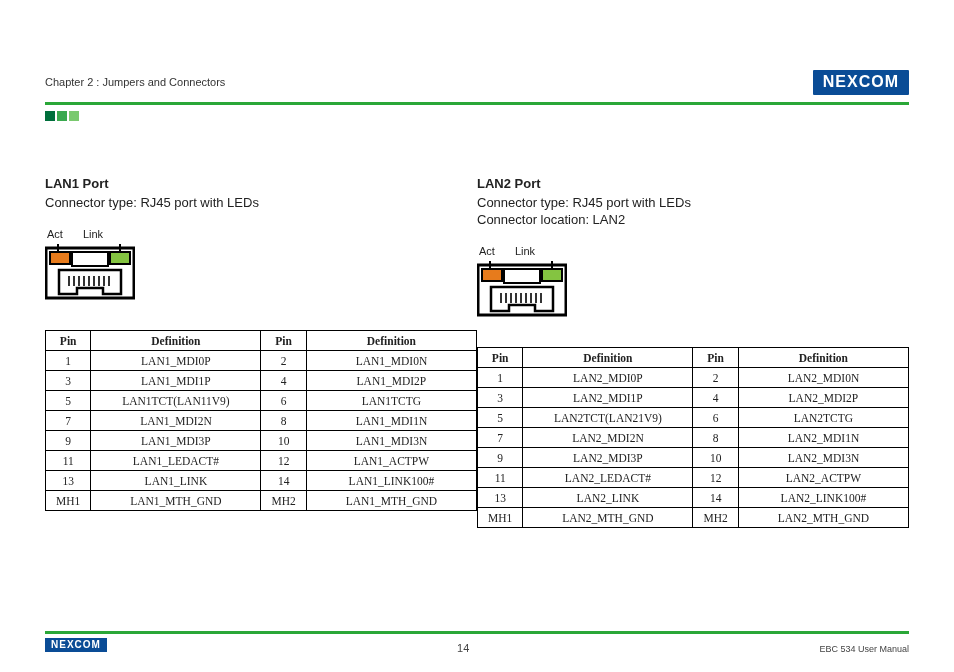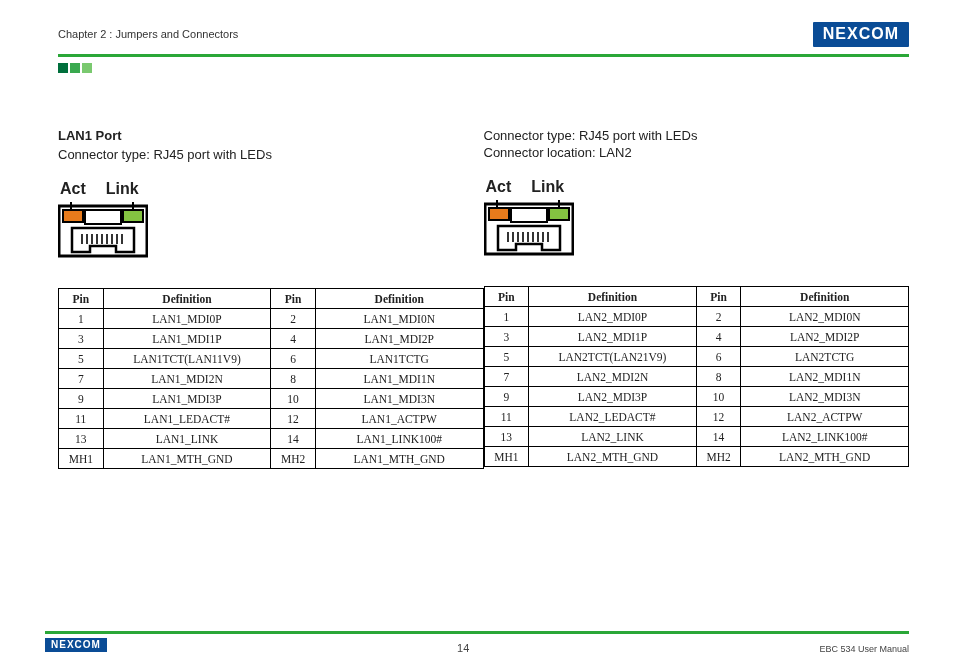--- a/index.html
+++ b/index.html
@@ -6,21 +6,22 @@
   body {
     font-family: "Segoe UI", Arial, sans-serif;
     width: 954px;
     height: 672px;
     background: #fff;
     color: #222;
     font-size: 12px;
     position: relative;
   }
   .page {
-    padding: 20px 45px 0 58px;
+    padding: 20px 45px 0 45px;
+    margin-top: 48px;
   }
   .header-row {
     display: flex;
     justify-content: space-between;
     align-items: center;
     height: 28px;
   }
   .chapter-title { font-size: 11px; color: #333; }
   .logo {
     background: #0a4c96;
@@ -51,22 +52,22 @@
     margin-top: 55px;
   }
   .col { flex: 1; }
   .port-title { font-weight: bold; font-size: 13px; margin-bottom: 4px; }
   .port-line { font-size: 13px; margin-bottom: 2px; }
 
   .jack-wrap { margin: 18px 0 28px 0; }
   .jack-labels {
     display: flex;
     gap: 20px;
-    font-weight: bold;
-    font-size: 16px;
+    font-weight: normal;
+    font-size: 11px;
     margin-left: 2px;
     margin-bottom: 2px;
   }
   svg.jack { display: block; }
 
   table.pins {
     border-collapse: collapse;
     width: 100%;
     font-size: 11.5px;
     font-family: Liberation Serif, serif;
@@ -210,20 +211,21 @@
     <tr>
       <td>MH1</td>
       <td>LAN1_MTH_GND</td>
       <td>MH2</td>
       <td>LAN1_MTH_GND</td>
     </tr>
           </tbody>
     </table>
       </div>
       <div class="col">
+    <div class="port-title">LAN2 Port</div>
     <div class="port-line">Connector type: RJ45 port with LEDs</div>
     <div class="port-line">Connector location: LAN2</div>
     <div class="jack-wrap">
       <div class="jack-labels">
         <span>Act</span>
         <span>Link</span>
       </div>
       <svg class="jack" width="90" height="60" viewBox="0 0 90 60">
     <rect x="1" y="6" width="88" height="50" fill="none" stroke="#000" stroke-width="3"></rect>
     <rect x="5" y="10" width="20" height="12" fill="#e77b1c" stroke="#000" stroke-width="2"></rect>

